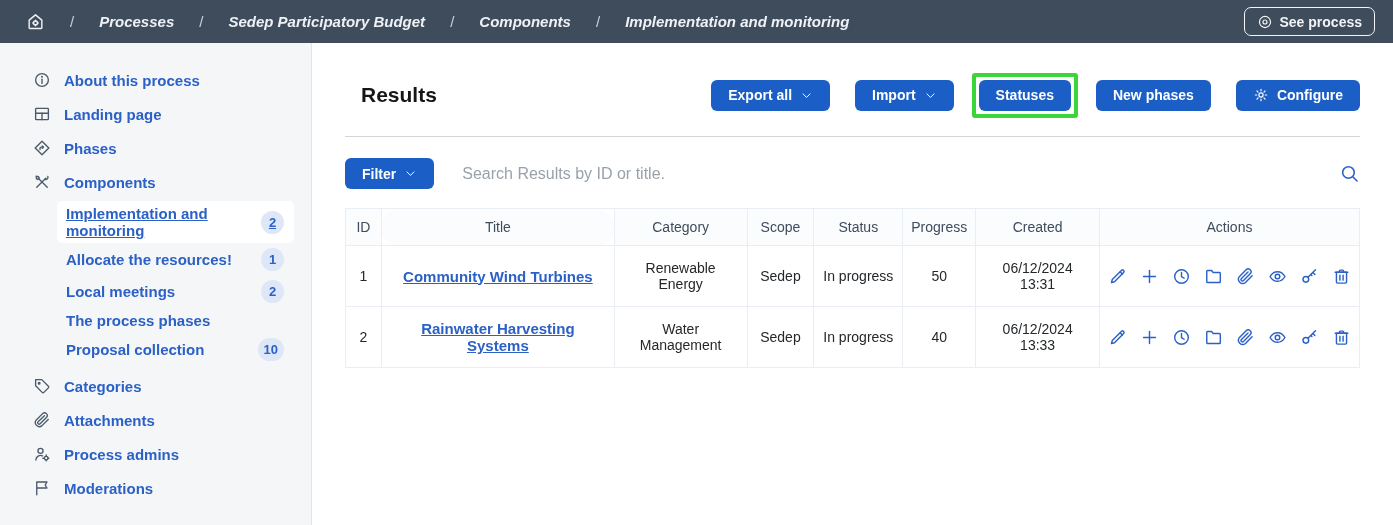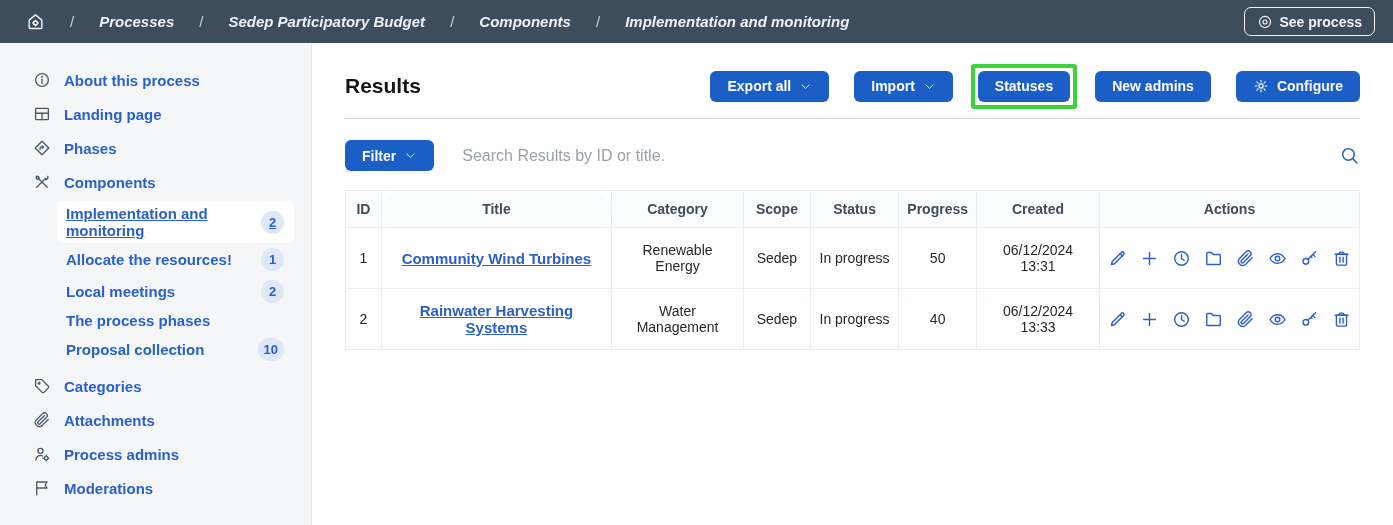--- a/index.html
+++ b/index.html
@@ -50,21 +50,21 @@
   .side-sub.selected .sub-label, .side-sub.selected .badge { text-decoration:underline; font-weight:700; }
   .badge {
     min-width:23px; height:23px; padding:0 6px; border-radius:12px;
     background:#dde7f7; color:#2b61c6; font-size:13px; font-weight:700;
     display:inline-flex; align-items:center; justify-content:center;
   }
 
   
   .content { flex:1; padding:24px 33px 0; background:#fff; }
   .content-header { display:flex; align-items:center; justify-content:space-between; min-height:38px; }
-  .page-title { margin:0; font-size:21px; font-weight:700; color:#161616; }
+  .page-title { margin:16px; font-size:21px; font-weight:700; color:#161616; }
   .header-actions { display:flex; align-items:center; gap:25px; }
   .btn-primary {
     display:inline-flex; align-items:center; gap:8px; background:#1b5ec6; color:#fff;
     border:none; border-radius:6px; height:31px; padding:0 17px;
     font-size:14px; font-weight:700; cursor:pointer; font-family:inherit; white-space:nowrap;
   }
   .btn-primary .chev { width:13px; height:13px; stroke-width:2.4; }
   .btn-primary .gear { width:16px; height:16px; }
   .highlight-wrap {
     border:4px solid #3bd43b; border-radius:3px; padding:3px;
@@ -77,21 +77,21 @@
   .search-input {
     flex:1; border:none; outline:none; background:transparent;
     font-size:16px; color:#333; font-family:inherit;
   }
   .search-input::placeholder { color:#99a1a9; opacity:1; }
   .search-btn { width:21px; height:21px; color:#2b61c6; cursor:pointer; }
 
   
   table.results { width:100%; border-collapse:collapse; margin-top:19px; font-size:14px; }
   table.results th {
-    background:#fbfcfd; color:#3e4c5c; font-weight:700; font-size:14px;
+    background:#fbfcfd; color:#3e4c5c; font-weight:400; font-size:14px;
     border:1px solid #e9eef5; padding:9px 8px; text-align:center;
   }
   table.results td {
     border:1px solid #e9eef5; padding:10px 8px; text-align:center; color:#25282b;
     background:#fff;
   }
   table.results tr { height:61px; }
   table.results thead tr { height:37px; }
   th.col-title, td.cell-title { text-align:left; padding-left:14px; }
   .col-id { width:36px; } .col-title { width:234px;border-radius:18px; } .col-category { width:133px; }
@@ -254,21 +254,21 @@
                 <path d="M5.5 9l6.5 6.5L18.5 9"></path>
               </svg>
             </span>
         </button>
         <span class="highlight-wrap">
           <button class="btn-primary">
             <span>Statuses</span>
           </button>
         </span>
         <button class="btn-primary">
-          <span>New admins</span>
+          <span>New phases</span>
         </button>
         <button class="btn-primary">
           <span class="icon gear">
               <svg viewBox="0 0 24 24">
                 <circle cx="12" cy="12" r="3.1"></circle>
                 <path d="M12 3.4v2.3M12 18.3v2.3M20.6 12h-2.3M5.7 12H3.4M18.1 5.9l-1.7 1.7M7.6 16.4l-1.7 1.7M18.1 18.1l-1.7-1.7M7.6 7.6 5.9 5.9"></path>
               </svg>
             </span>
           <span>Configure</span>
         </button>

